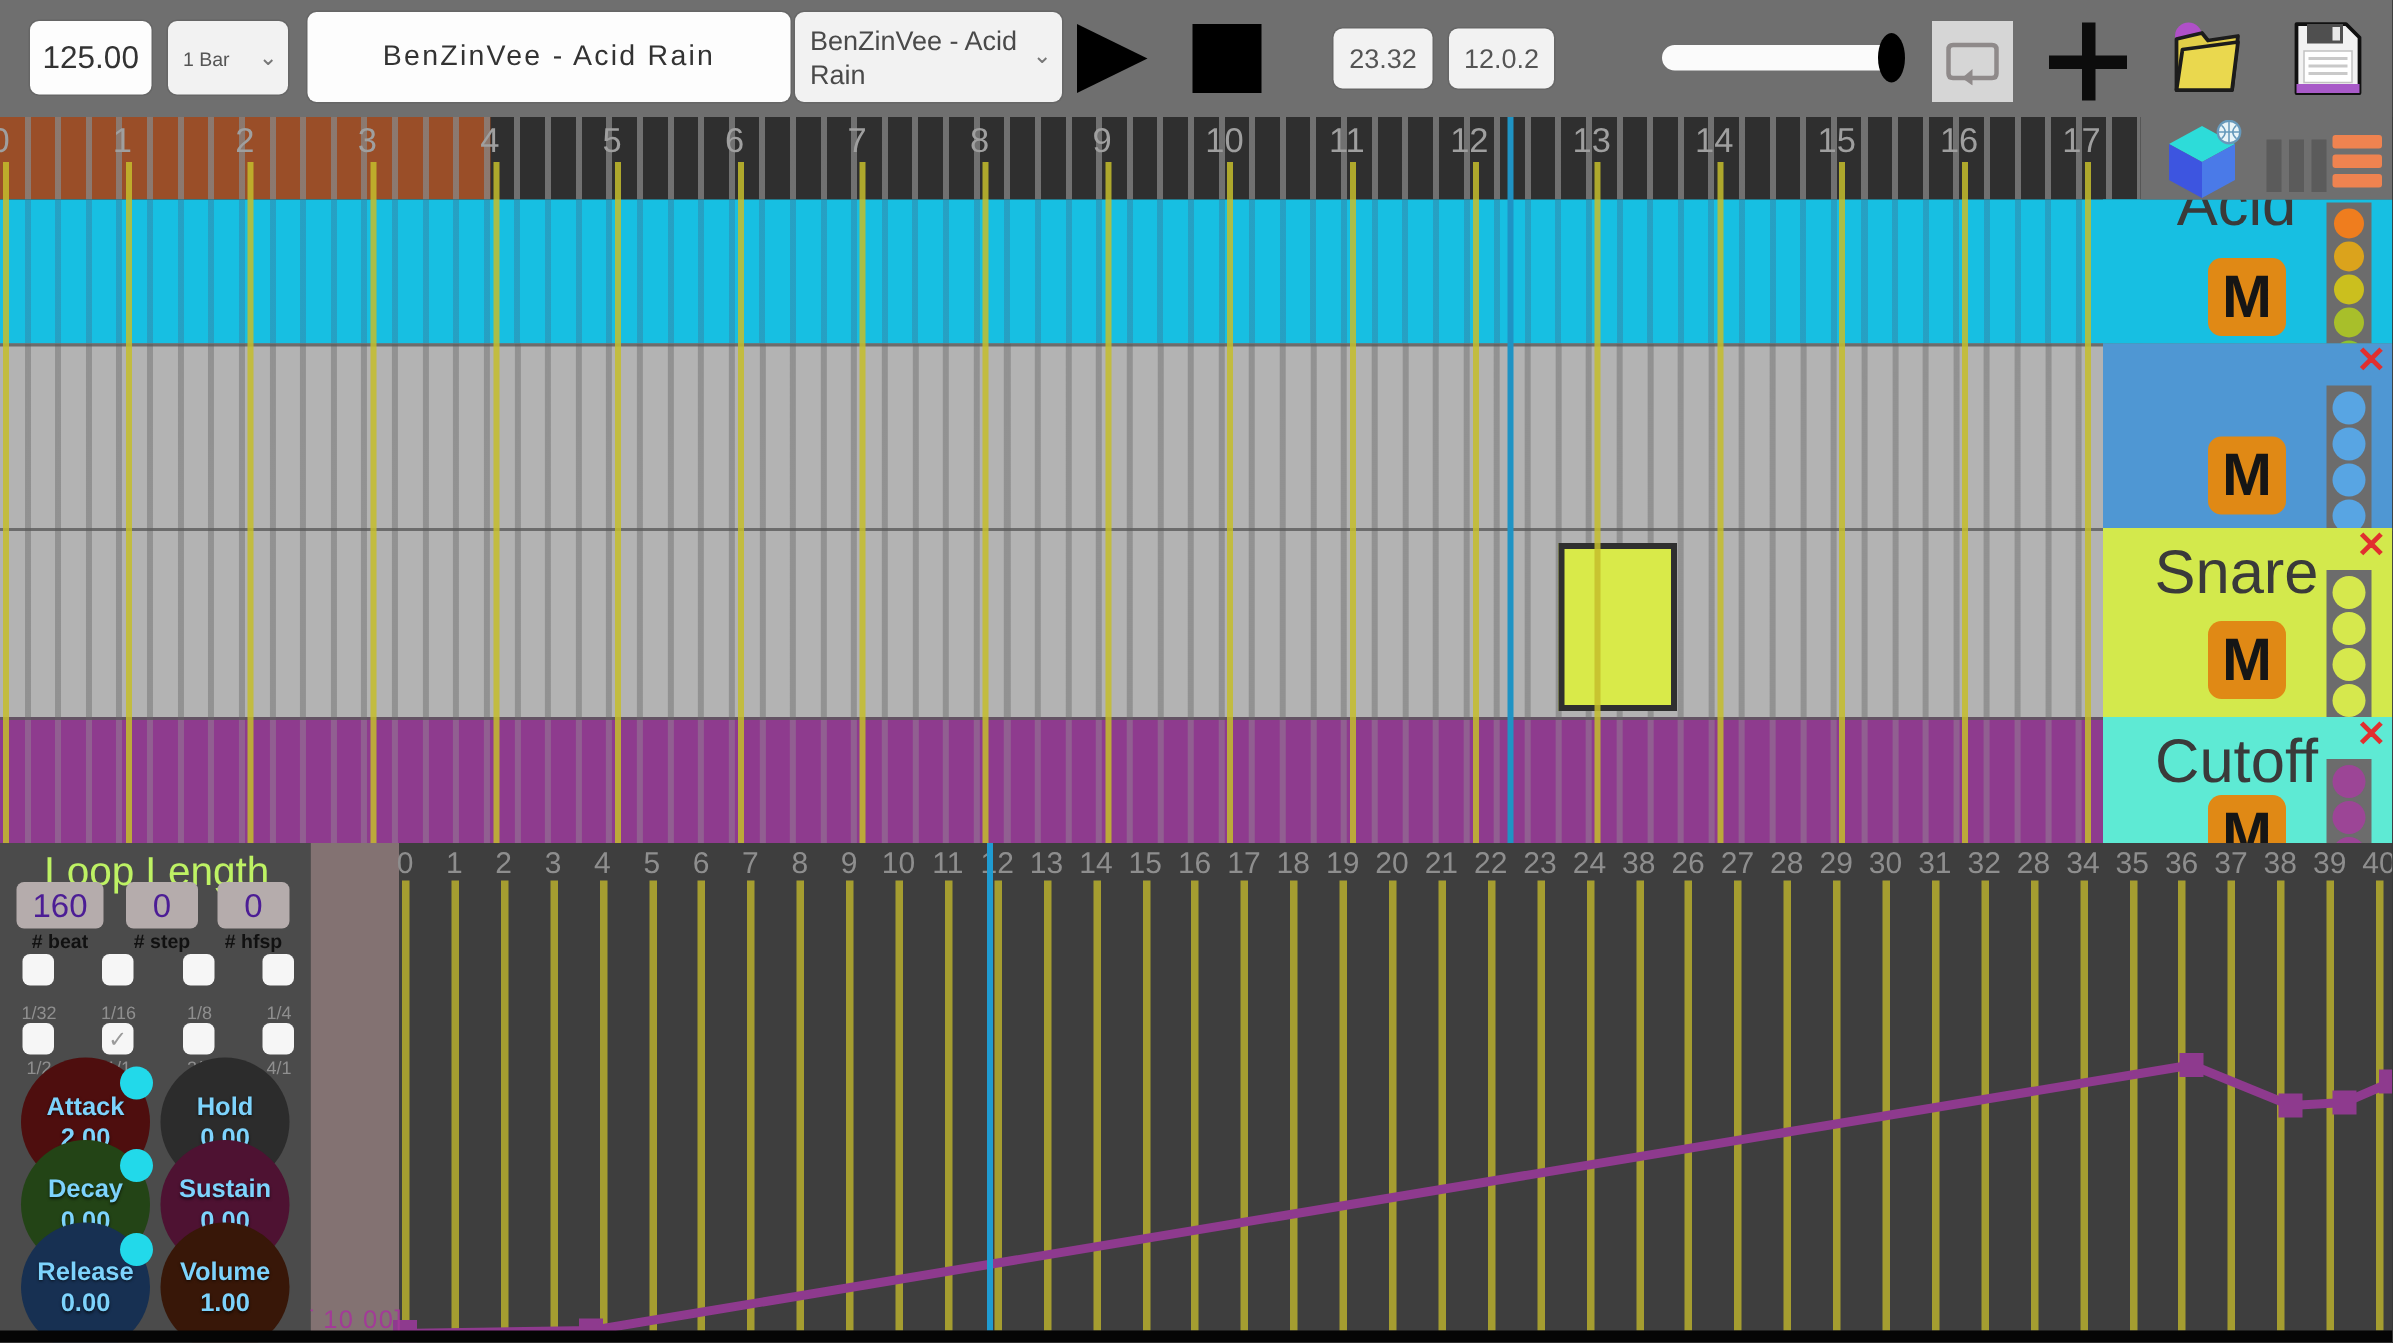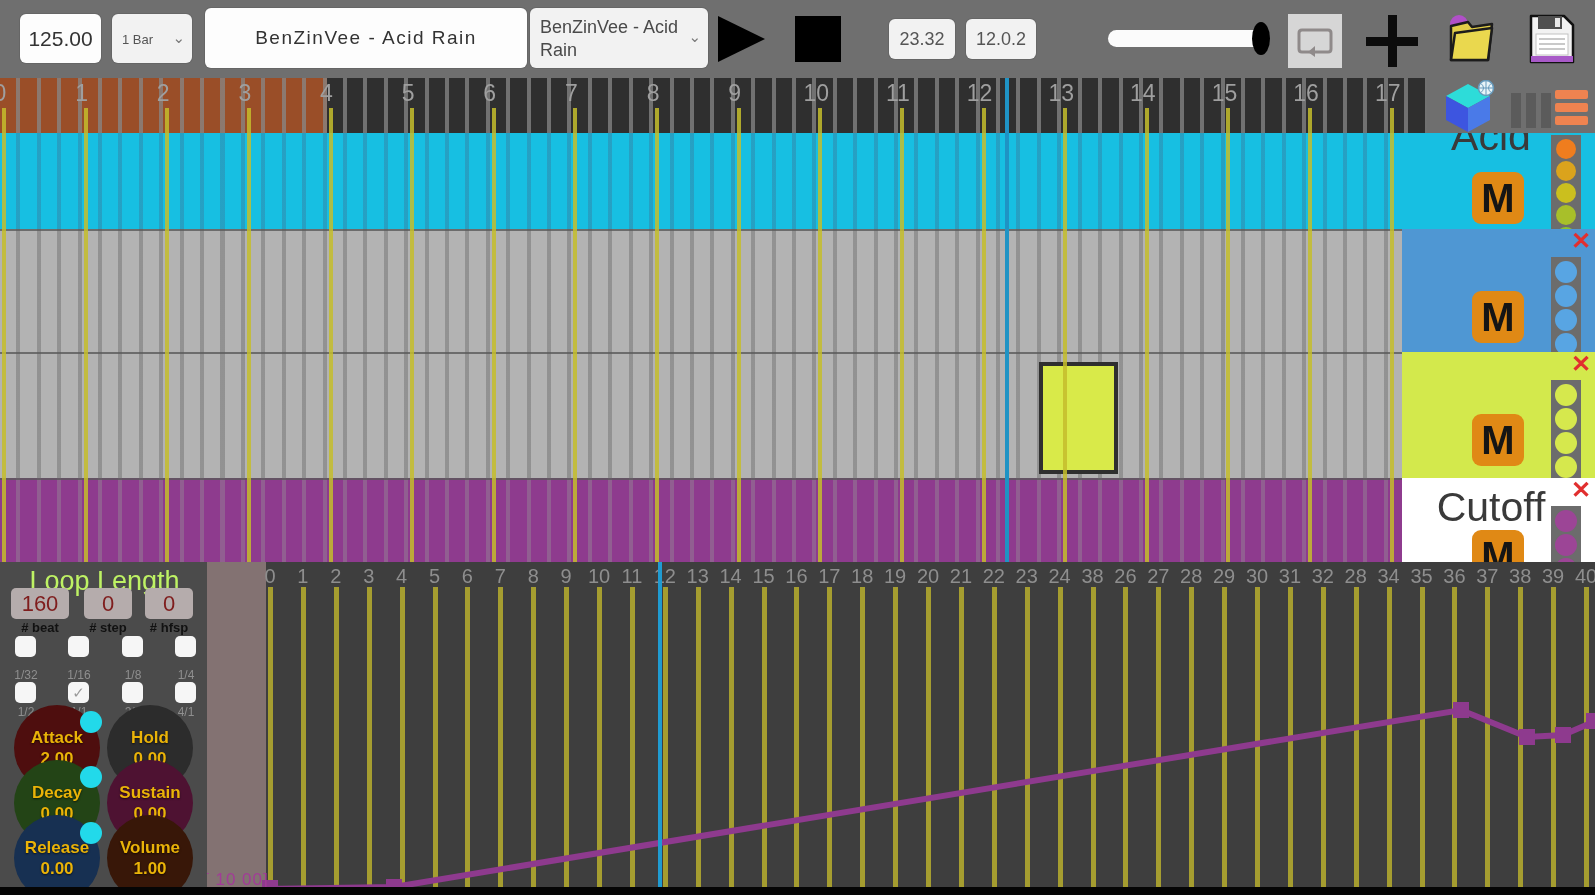--- a/index.html
+++ b/index.html
@@ -28,28 +28,28 @@
   #corner{left:1427px;top:0;width:168px;height:55px;background:#6f6f6f;z-index:6;}
   .vbar{display:inline-block;width:10px;height:35px;background:#5b5b5b;margin-right:5px;}
   .hbar{width:33px;height:9px;background:#ef8350;border-radius:2px;margin-bottom:4px;}
   
   #panel{left:0;top:562px;width:1595px;height:333px;background:#3e3e3e;z-index:100;overflow:hidden;}
   #controls{left:0;top:0;width:207px;height:333px;background:#4b4b4b;z-index:20;}
   #mauve{left:207px;top:0;width:59px;height:333px;background:#837272;z-index:5;}
   .step-num{position:absolute;top:3px;transform:translateX(-50%);font-size:20px;color:#8e8e8e;z-index:8;}
   .stepline{position:absolute;top:25px;width:5px;height:300px;background:#a59d30;z-index:6;}
   .playhead{position:absolute;width:4px;z-index:12;}
-  .lfield{position:absolute;height:31px;background:#b5acac;border-radius:5px;color:#7f1d1d;font-size:22px;
+  .lfield{position:absolute;height:31px;background:#b5acac;border-radius:5px;color:#4c1d95;font-size:22px;
           display:flex;align-items:center;justify-content:center;}
   .flabel{position:absolute;top:58px;width:70px;text-align:center;font-size:13px;font-weight:700;color:#111;}
   .cbox{position:absolute;width:21px;height:21px;background:#f6f6f6;border-radius:5px;
         display:flex;align-items:center;justify-content:center;font-size:15px;color:#9a9a9a;}
   .clabel{position:absolute;width:44px;text-align:center;font-size:12px;color:#8f8f8f;}
   .knob{position:absolute;width:86px;height:86px;border-radius:50%;display:flex;flex-direction:column;
-        align-items:center;justify-content:center;z-index:50;color:#eab308;font-weight:700;font-size:17px;
+        align-items:center;justify-content:center;z-index:50;color:#7dd3fc;font-weight:700;font-size:17px;
         text-shadow:0 1px 2px rgba(0,0,0,.65);line-height:1.25;}
   .moddot{position:absolute;width:22px;height:22px;border-radius:50%;z-index:55;}
   #blackbar{left:0;top:325px;width:1595px;height:8px;background:#050505;z-index:40;}
   #autolabel{position:absolute;left:204px;top:308px;font-size:17px;color:#a23b97;z-index:10;letter-spacing:1px;}
 </style>
 </head>
 <body>
 
 <div id="app">
 
@@ -147,31 +147,32 @@
           <i style="width: 22px; height: 22px; background: rgb(88, 165, 227); margin: 1px 0px;"></i>
           <i style="width: 22px; height: 22px; background: rgb(88, 165, 227); margin: 1px 0px;"></i>
           <i style="width: 22px; height: 22px; background: rgb(88, 165, 227); margin: 1px 0px;"></i>
           <i style="width: 22px; height: 22px; background: rgb(88, 165, 227); margin: 1px 0px;"></i>
         </div>
       </div>
       <div style="position: absolute; left: 0px; top: 274px; width: 1595px; height: 126px; background: repeating-linear-gradient(to right, transparent 0px, transparent 16.4px, rgba(118, 118, 118, 0.55) 16.4px, rgba(118, 118, 118, 0.55) 20.41px) rgb(179, 179, 179); border-top: 2px solid rgba(90, 90, 90, 0.8); z-index: 1;">
         <div style="position: absolute; left: 1039px; top: 8px; width: 79px; height: 112px; background: rgb(217, 234, 73); border: 4px solid rgb(47, 47, 47); box-sizing: border-box; z-index: 2;"></div>
       </div>
       <div class="header" style="top: 274px; height: 126px; background: rgb(211, 233, 76);">
+        <div class="trk-title" style="top: 6px;">Snare</div>
         <div class="close-x">✕</div>
         <div class="mute-btn" style="top: 62px;">M</div>
         <div class="meter" style="top: 28px; padding-top: 3px; padding-bottom: 3px;">
           <i style="width: 22px; height: 22px; background: rgb(214, 232, 77); margin: 1px 0px;"></i>
           <i style="width: 22px; height: 22px; background: rgb(214, 232, 77); margin: 1px 0px;"></i>
           <i style="width: 22px; height: 22px; background: rgb(214, 232, 77); margin: 1px 0px;"></i>
           <i style="width: 22px; height: 22px; background: rgb(214, 232, 77); margin: 1px 0px;"></i>
         </div>
       </div>
       <div style="position: absolute; left: 0px; top: 400px; width: 1595px; height: 84px; background: repeating-linear-gradient(to right, transparent 0px, transparent 16.4px, rgba(150, 150, 150, 0.4) 16.4px, rgba(150, 150, 150, 0.4) 20.41px) rgb(142, 59, 142); border-top: 2px solid rgba(90, 90, 90, 0.8); z-index: 1;"></div>
-      <div class="header" style="top: 400px; height: 84px; background: #ffffff;">
+      <div class="header" style="top: 400px; height: 84px; background: #5eead4;">
         <div class="trk-title" style="top: 6px;">Cutoff</div>
         <div class="close-x">✕</div>
         <div class="mute-btn" style="top: 52px;">M</div>
         <div class="meter" style="top: 28px; padding-top: 3px; padding-bottom: 3px;">
           <i style="width: 22px; height: 22px; background: rgb(156, 69, 150); margin: 1px 0px;"></i>
           <i style="width: 22px; height: 22px; background: rgb(156, 69, 150); margin: 1px 0px;"></i>
           <i style="width: 22px; height: 22px; background: rgb(156, 69, 150); margin: 1px 0px;"></i>
         </div>
       </div>
       <div class="barline" style="left: 2px; background: rgb(196, 189, 44); opacity: 0.85;"></div>

